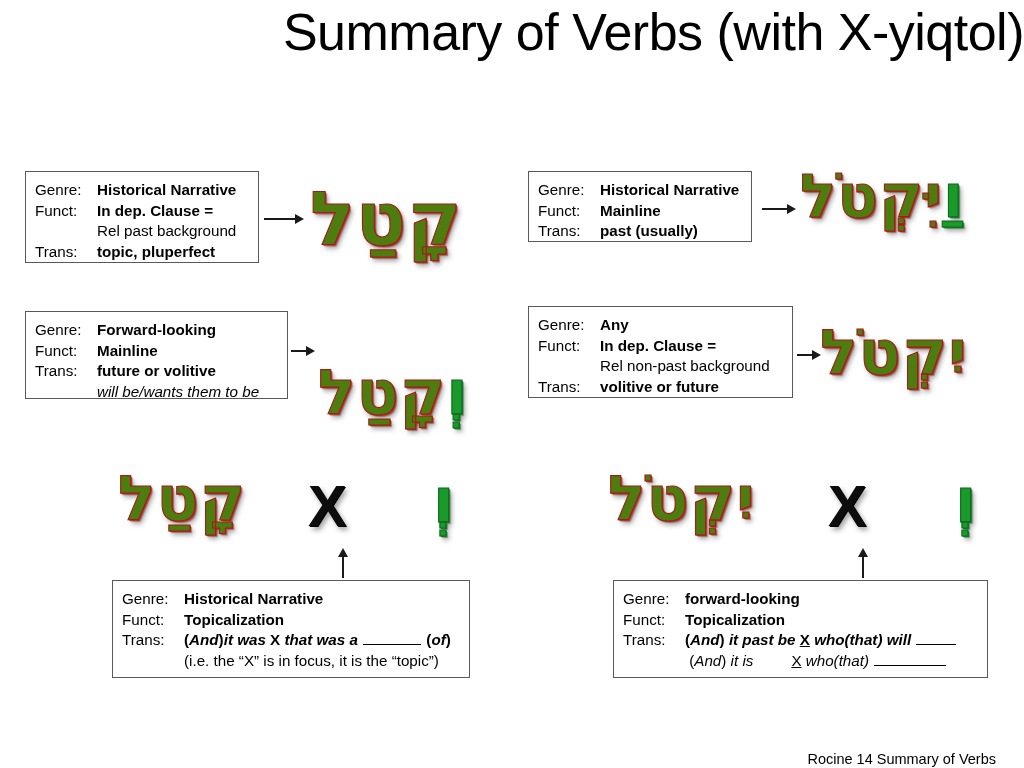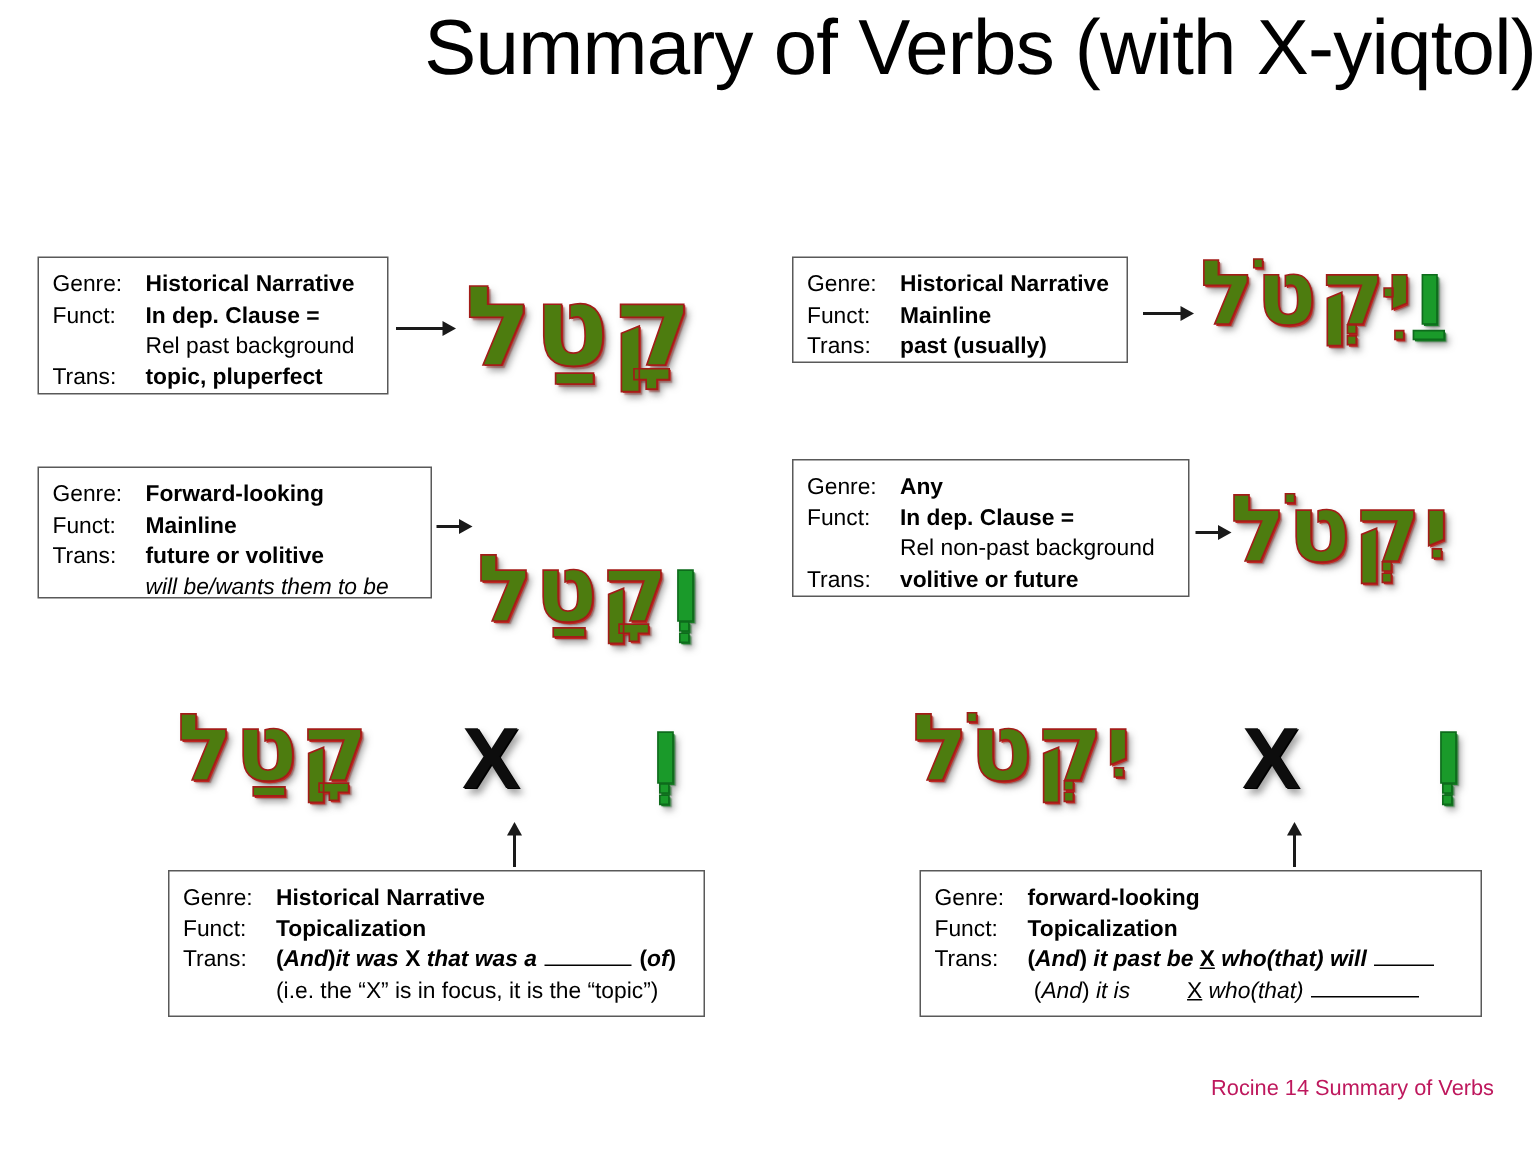--- a/index.html
+++ b/index.html
@@ -143,23 +143,23 @@
     line-height: 1;
     text-shadow:
        1px 1px 0 #000,
        3px 4px 5px rgba(110,110,110,0.65);
   }
 
   
   .footer-note {
     position: absolute;
     right: 28px;
-    bottom: 34px;
+    bottom: 1px;
     font-size: 14.5px;
-    color: #be185d;
+    color: #000000;
     white-space: nowrap;
   }
 </style>
 </head>
 <body>
 
 <div class="slide-title">Summary of Verbs (with X-yiqtol)</div>
 
 <div class="info-box" style="left:25px; top:171px; width:234px; height:92px;">
   <div class="info-row">

